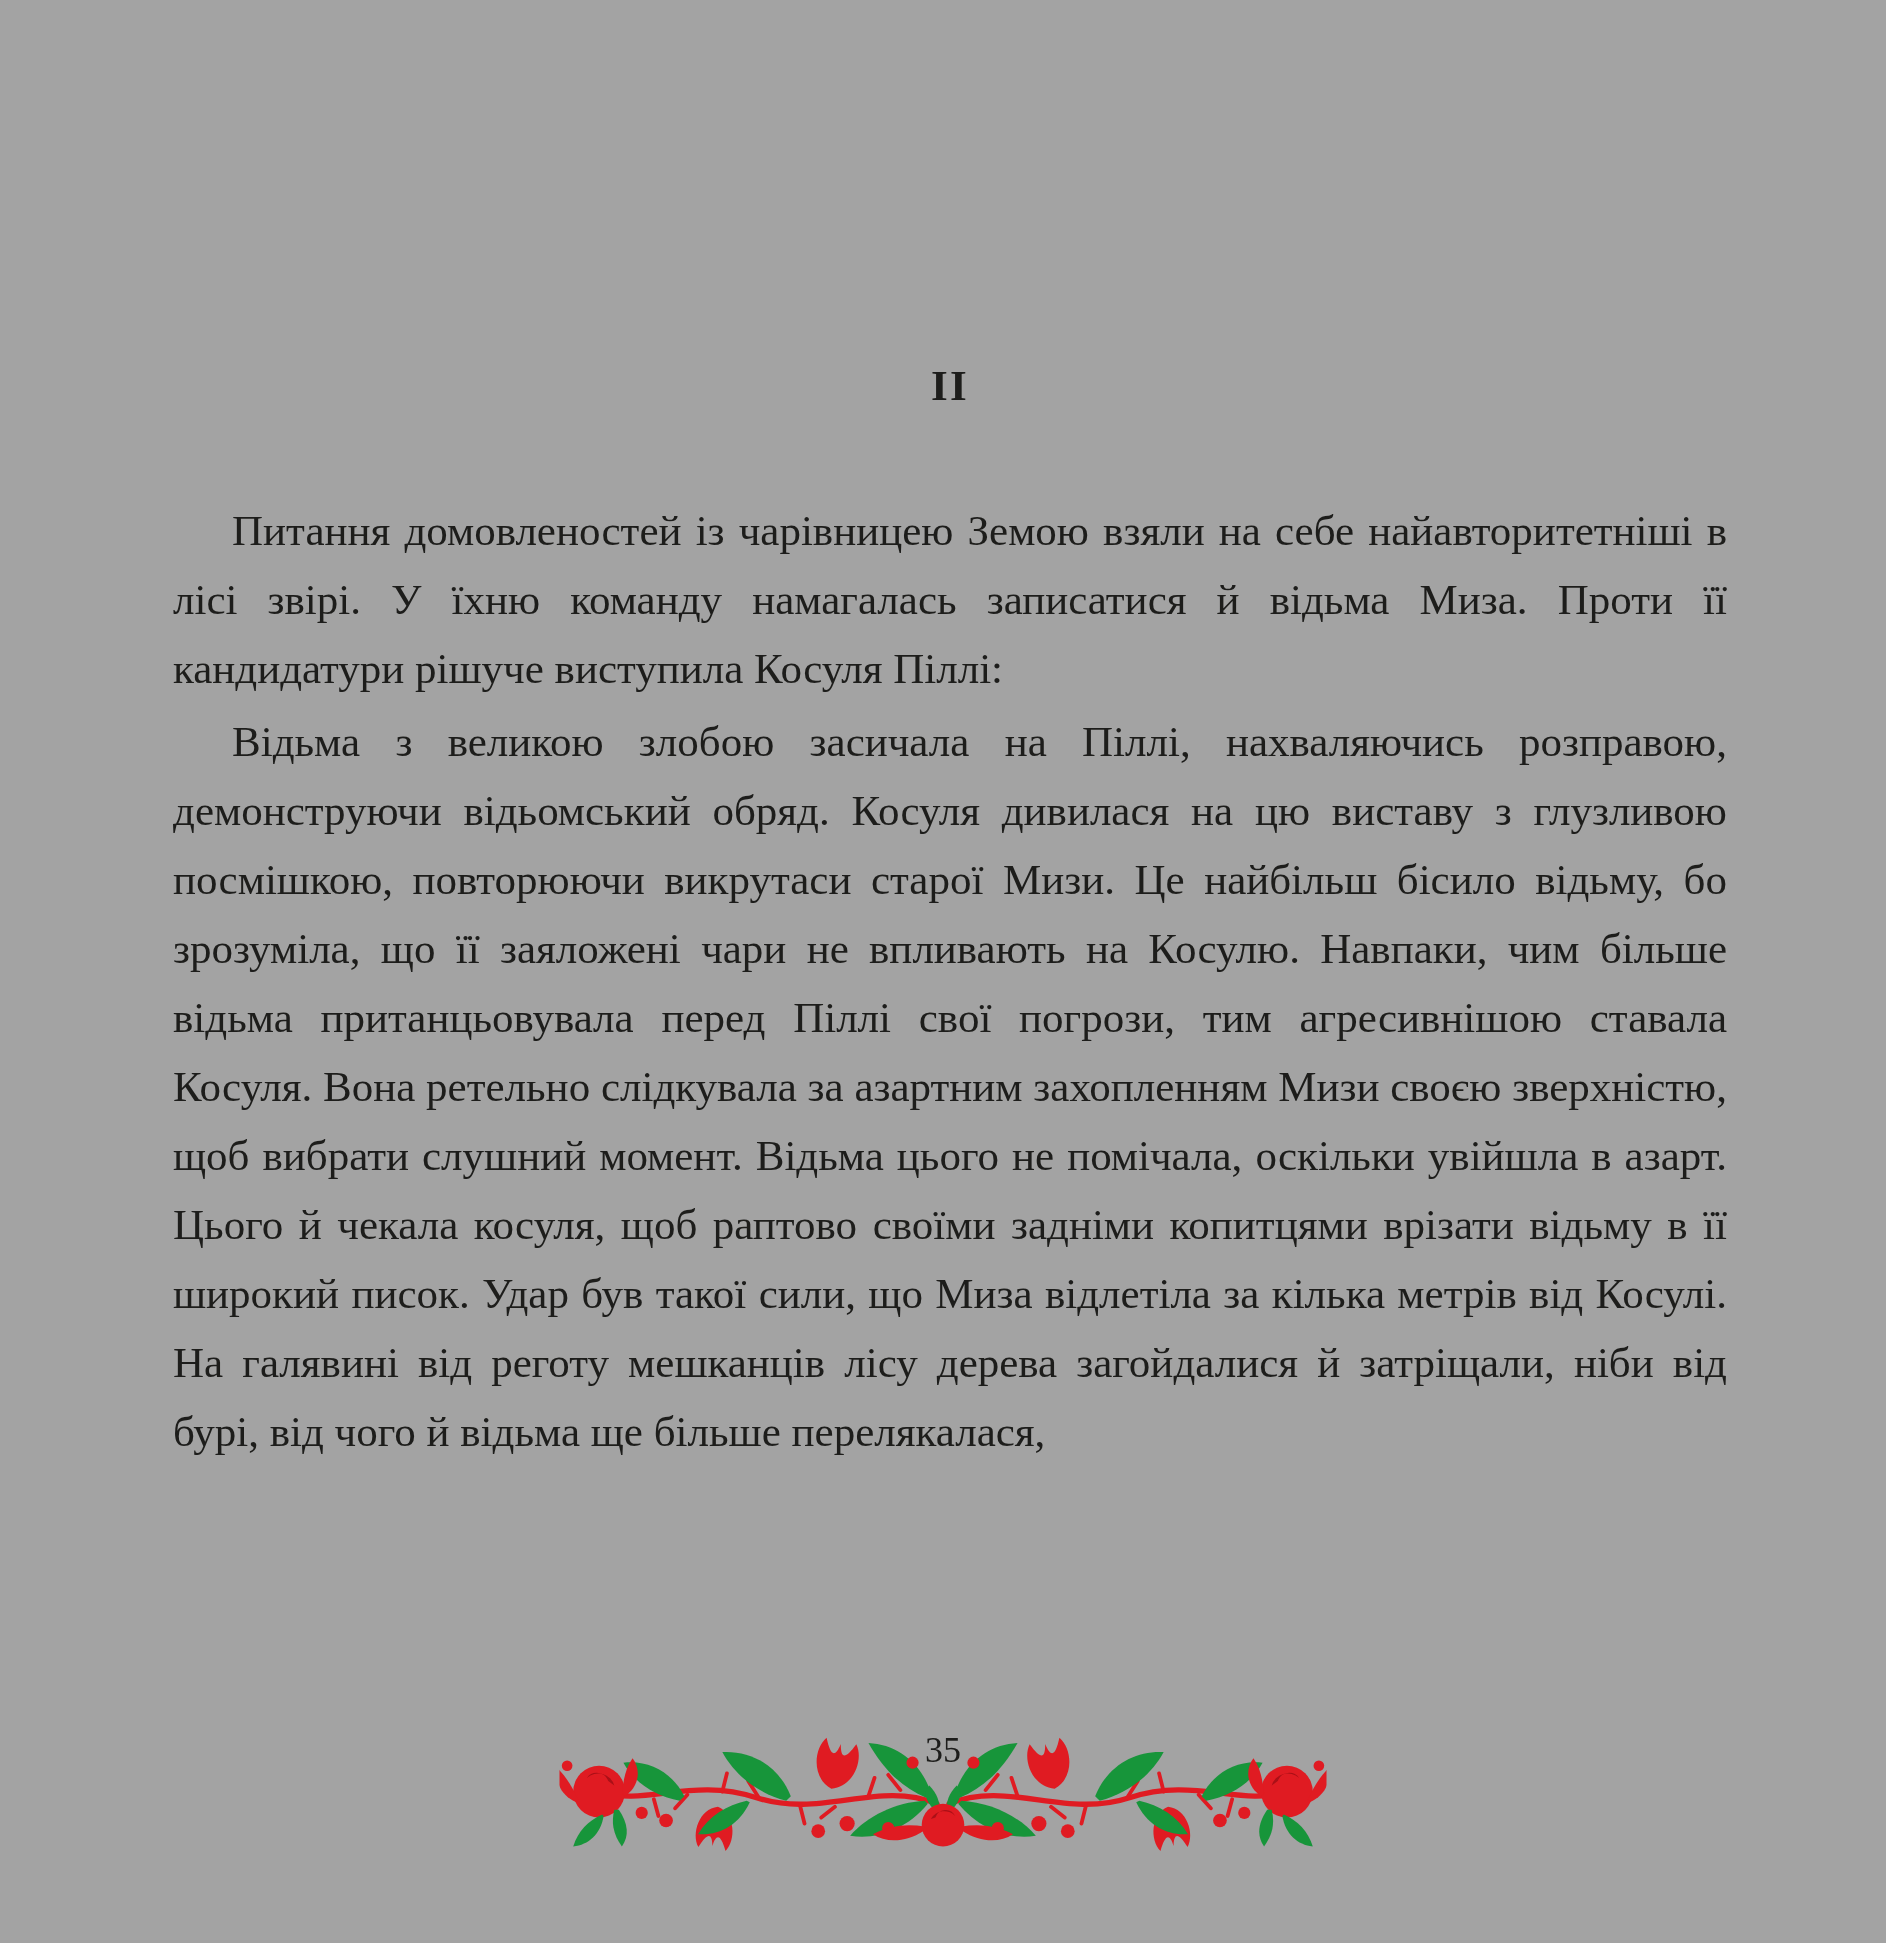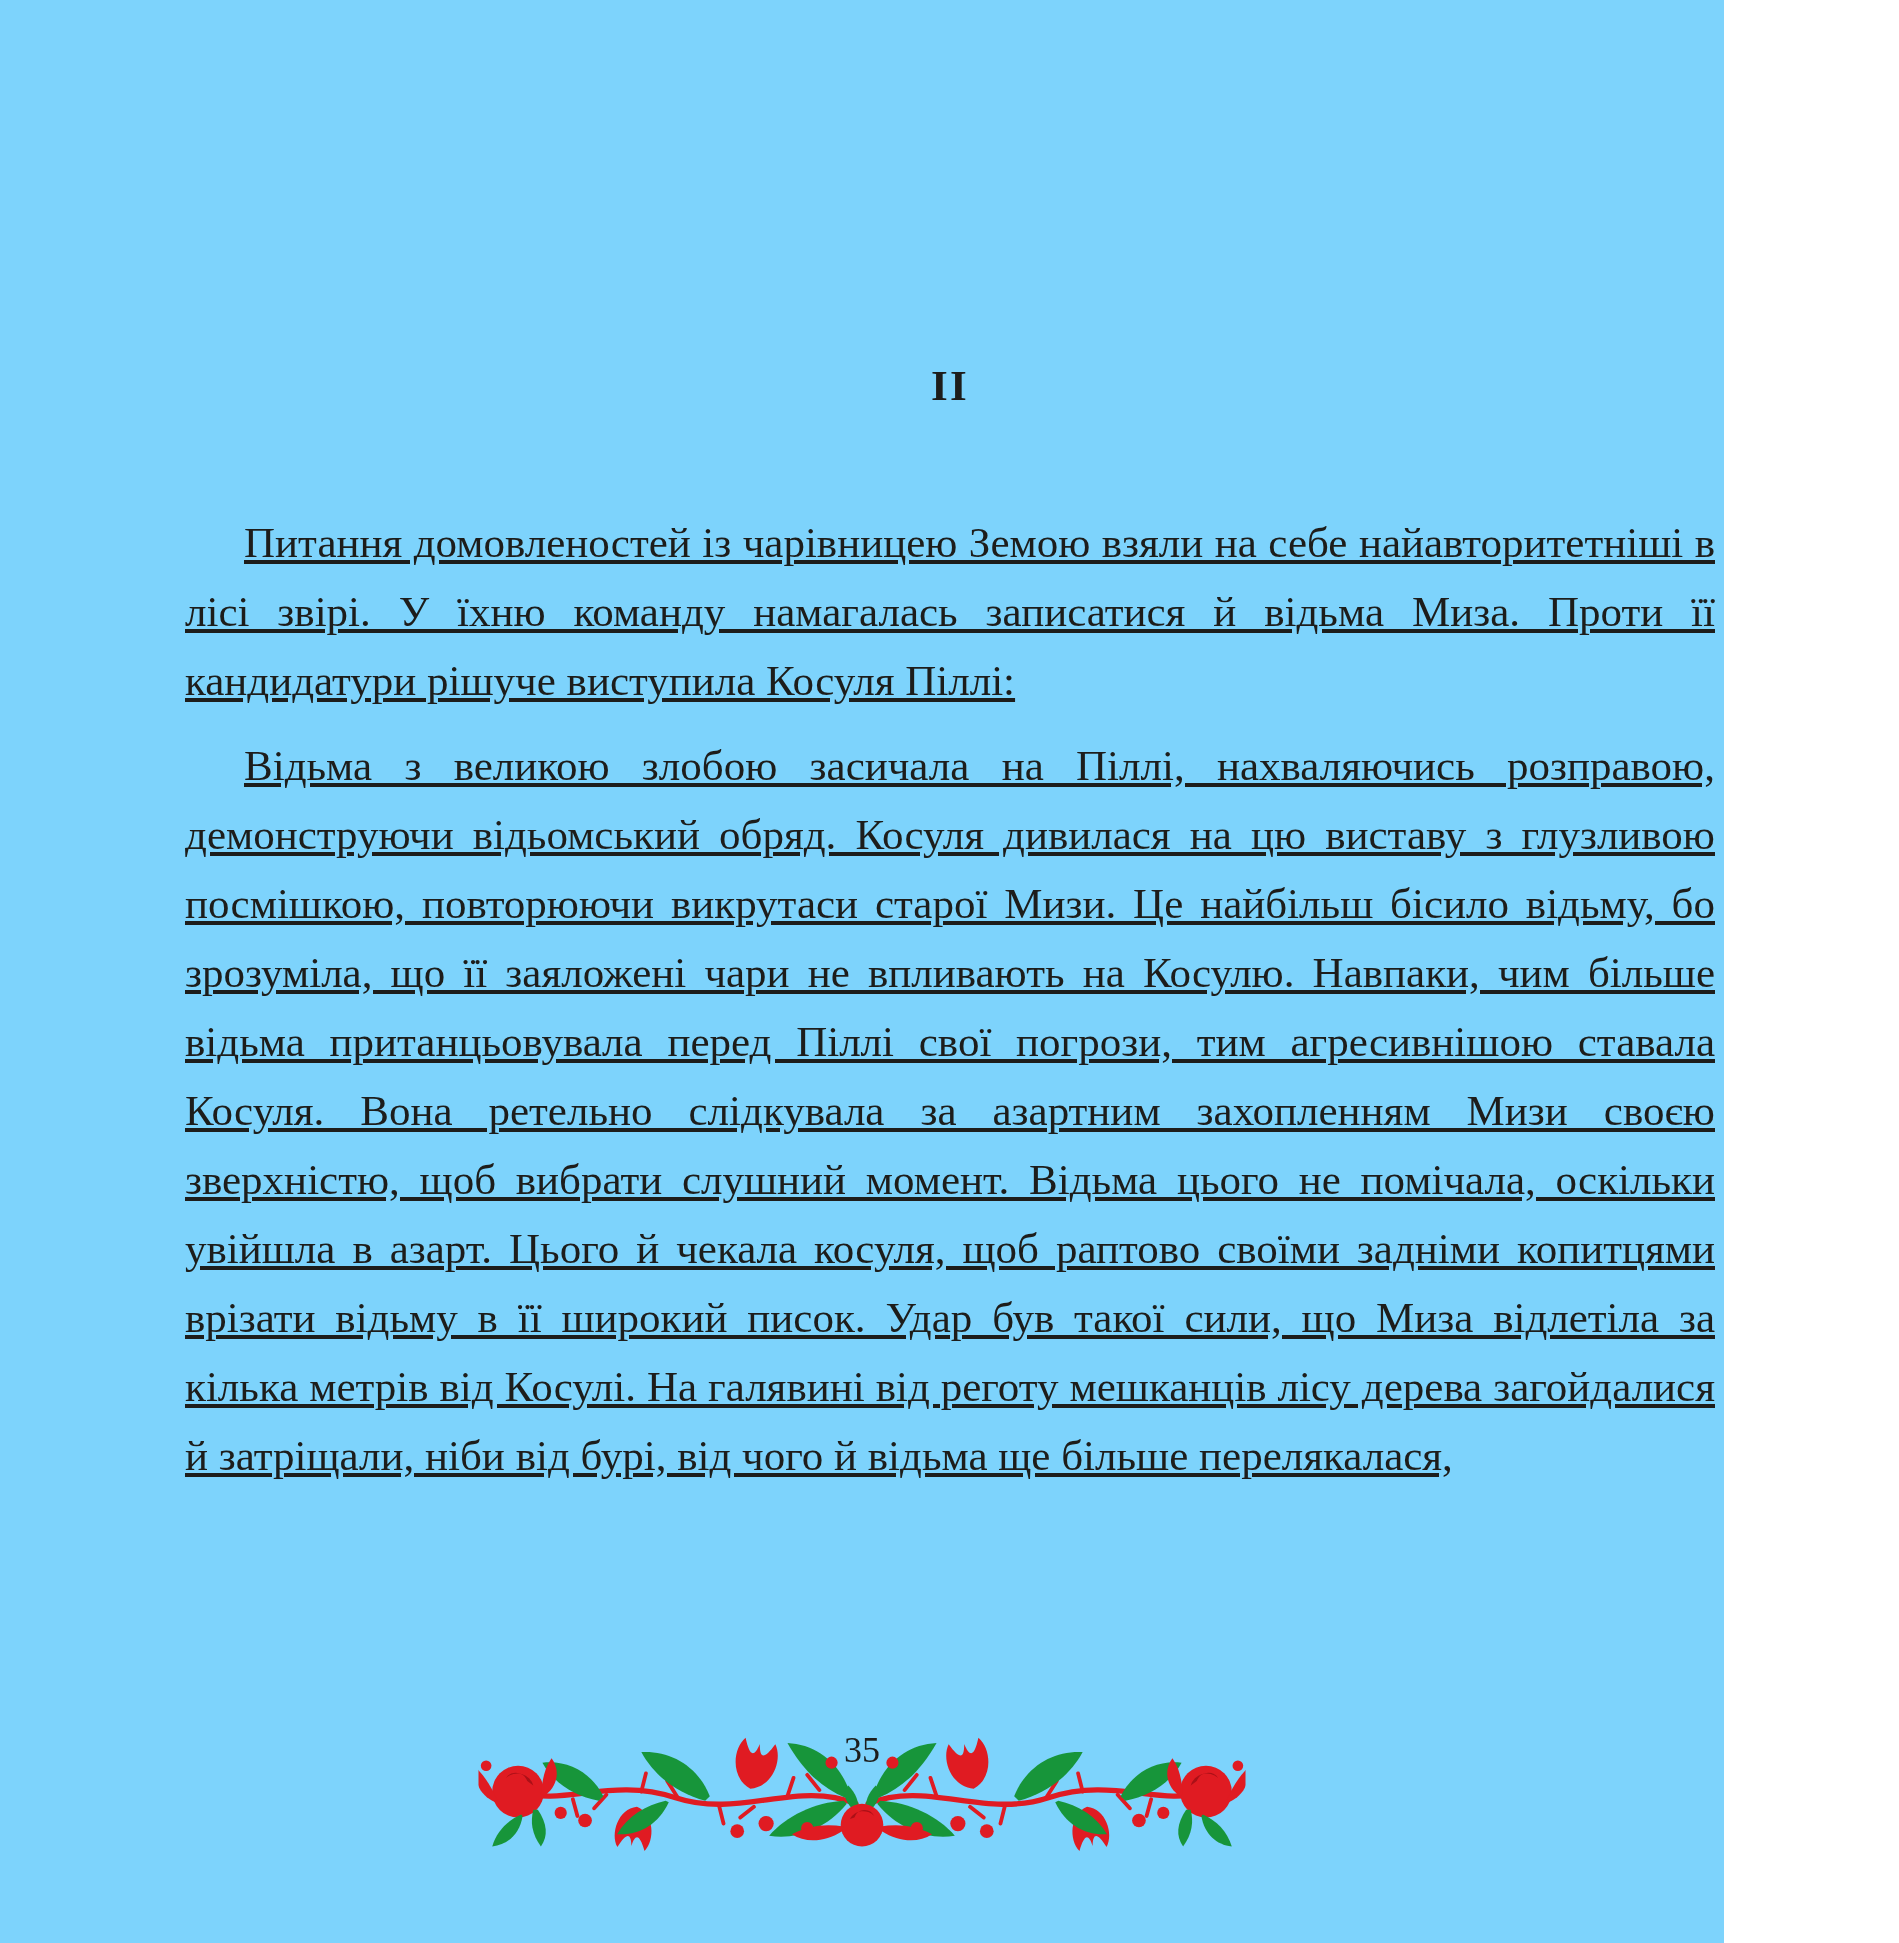--- a/index.html
+++ b/index.html
@@ -1,23 +1,23 @@
 <!DOCTYPE html>
 <html style="--orn-red: #e01b22; --orn-dark-red: #ab1017; --orn-green: #17953a;font-size:12px"><head>
 <meta charset="utf-8">
 <style>
   * { box-sizing: border-box; }
   html, body { margin: 0; padding: 0; }
   body { background: #ffffff; }
 
   .page {
-    width: 1724px;
+    width: 1886px;
     height: 1943px;
     position: relative;
-    background: #7dd3fc;
+    background: #a3a3a3;
     color: #1d1d1b;
     font-family: "Liberation Serif", "DejaVu Serif", serif;
     overflow: hidden;
   }
 
   .chapter-heading {
     position: absolute;
     top: 361px;
     left: 169px;
     width: 1562px;
@@ -31,21 +31,21 @@
   .text-block {
     position: absolute;
     top: 492px;
     left: 169px;
     width: 1562px;
     font-size: 43px;
     line-height: 69px;
     text-align: justify;
     color: #1d1d1b;
   }
-  .text-block p { margin: 16px; text-indent: 59px; text-decoration: underline; }
+  .text-block p { margin: 4px; text-indent: 59px; }
 
   .footer-ornament {
     position: absolute;
     top: 1714px;
     left: 50%;
     transform: translateX(-50%);
     width: 767px;
     height: 175px;
   }
   .page-number {

